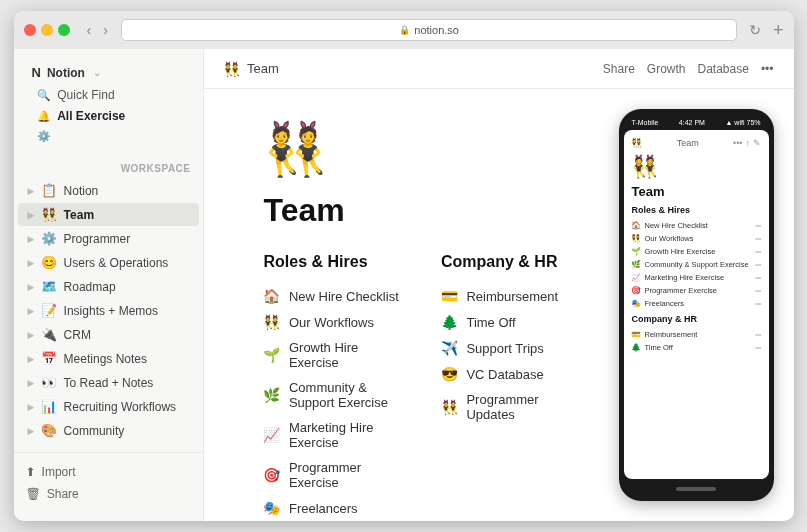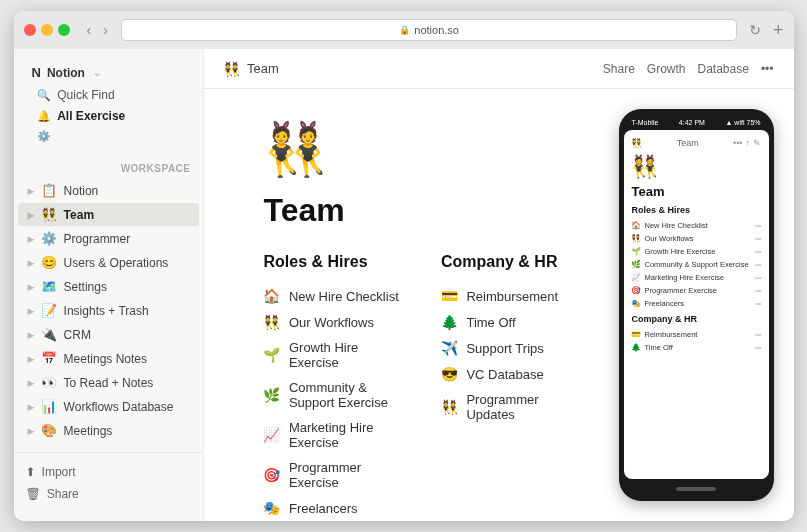--- a/index.html
+++ b/index.html
@@ -423,51 +423,51 @@
     <span>Programmer</span>
   </div>
           <div class="sidebar-item">
     <span class="arrow">▶</span>
     <span class="emoji">😊</span>
     <span>Users &amp; Operations</span>
   </div>
           <div class="sidebar-item">
     <span class="arrow">▶</span>
     <span class="emoji">🗺️</span>
-    <span>Settings</span>
+    <span>Roadmap</span>
   </div>
           <div class="sidebar-item">
     <span class="arrow">▶</span>
     <span class="emoji">📝</span>
-    <span>Insights + Trash</span>
+    <span>Insights + Memos</span>
   </div>
           <div class="sidebar-item">
     <span class="arrow">▶</span>
     <span class="emoji">🔌</span>
     <span>CRM</span>
   </div>
           <div class="sidebar-item">
     <span class="arrow">▶</span>
     <span class="emoji">📅</span>
     <span>Meetings Notes</span>
   </div>
           <div class="sidebar-item">
     <span class="arrow">▶</span>
     <span class="emoji">👀</span>
     <span>To Read + Notes</span>
   </div>
           <div class="sidebar-item">
     <span class="arrow">▶</span>
     <span class="emoji">📊</span>
-    <span>Workflows Database</span>
+    <span>Recruiting Workflows</span>
   </div>
           <div class="sidebar-item">
     <span class="arrow">▶</span>
     <span class="emoji">🎨</span>
-    <span>Meetings</span>
+    <span>Community</span>
   </div>
         </div>
 
       <div class="sidebar-bottom">
         <div class="sidebar-bottom-item">
           <span style="font-size:12px;">⬆</span>
           <span>Import</span>
         </div>
         <div class="sidebar-bottom-item">
           <span style="font-size:12px;">🗑</span>

